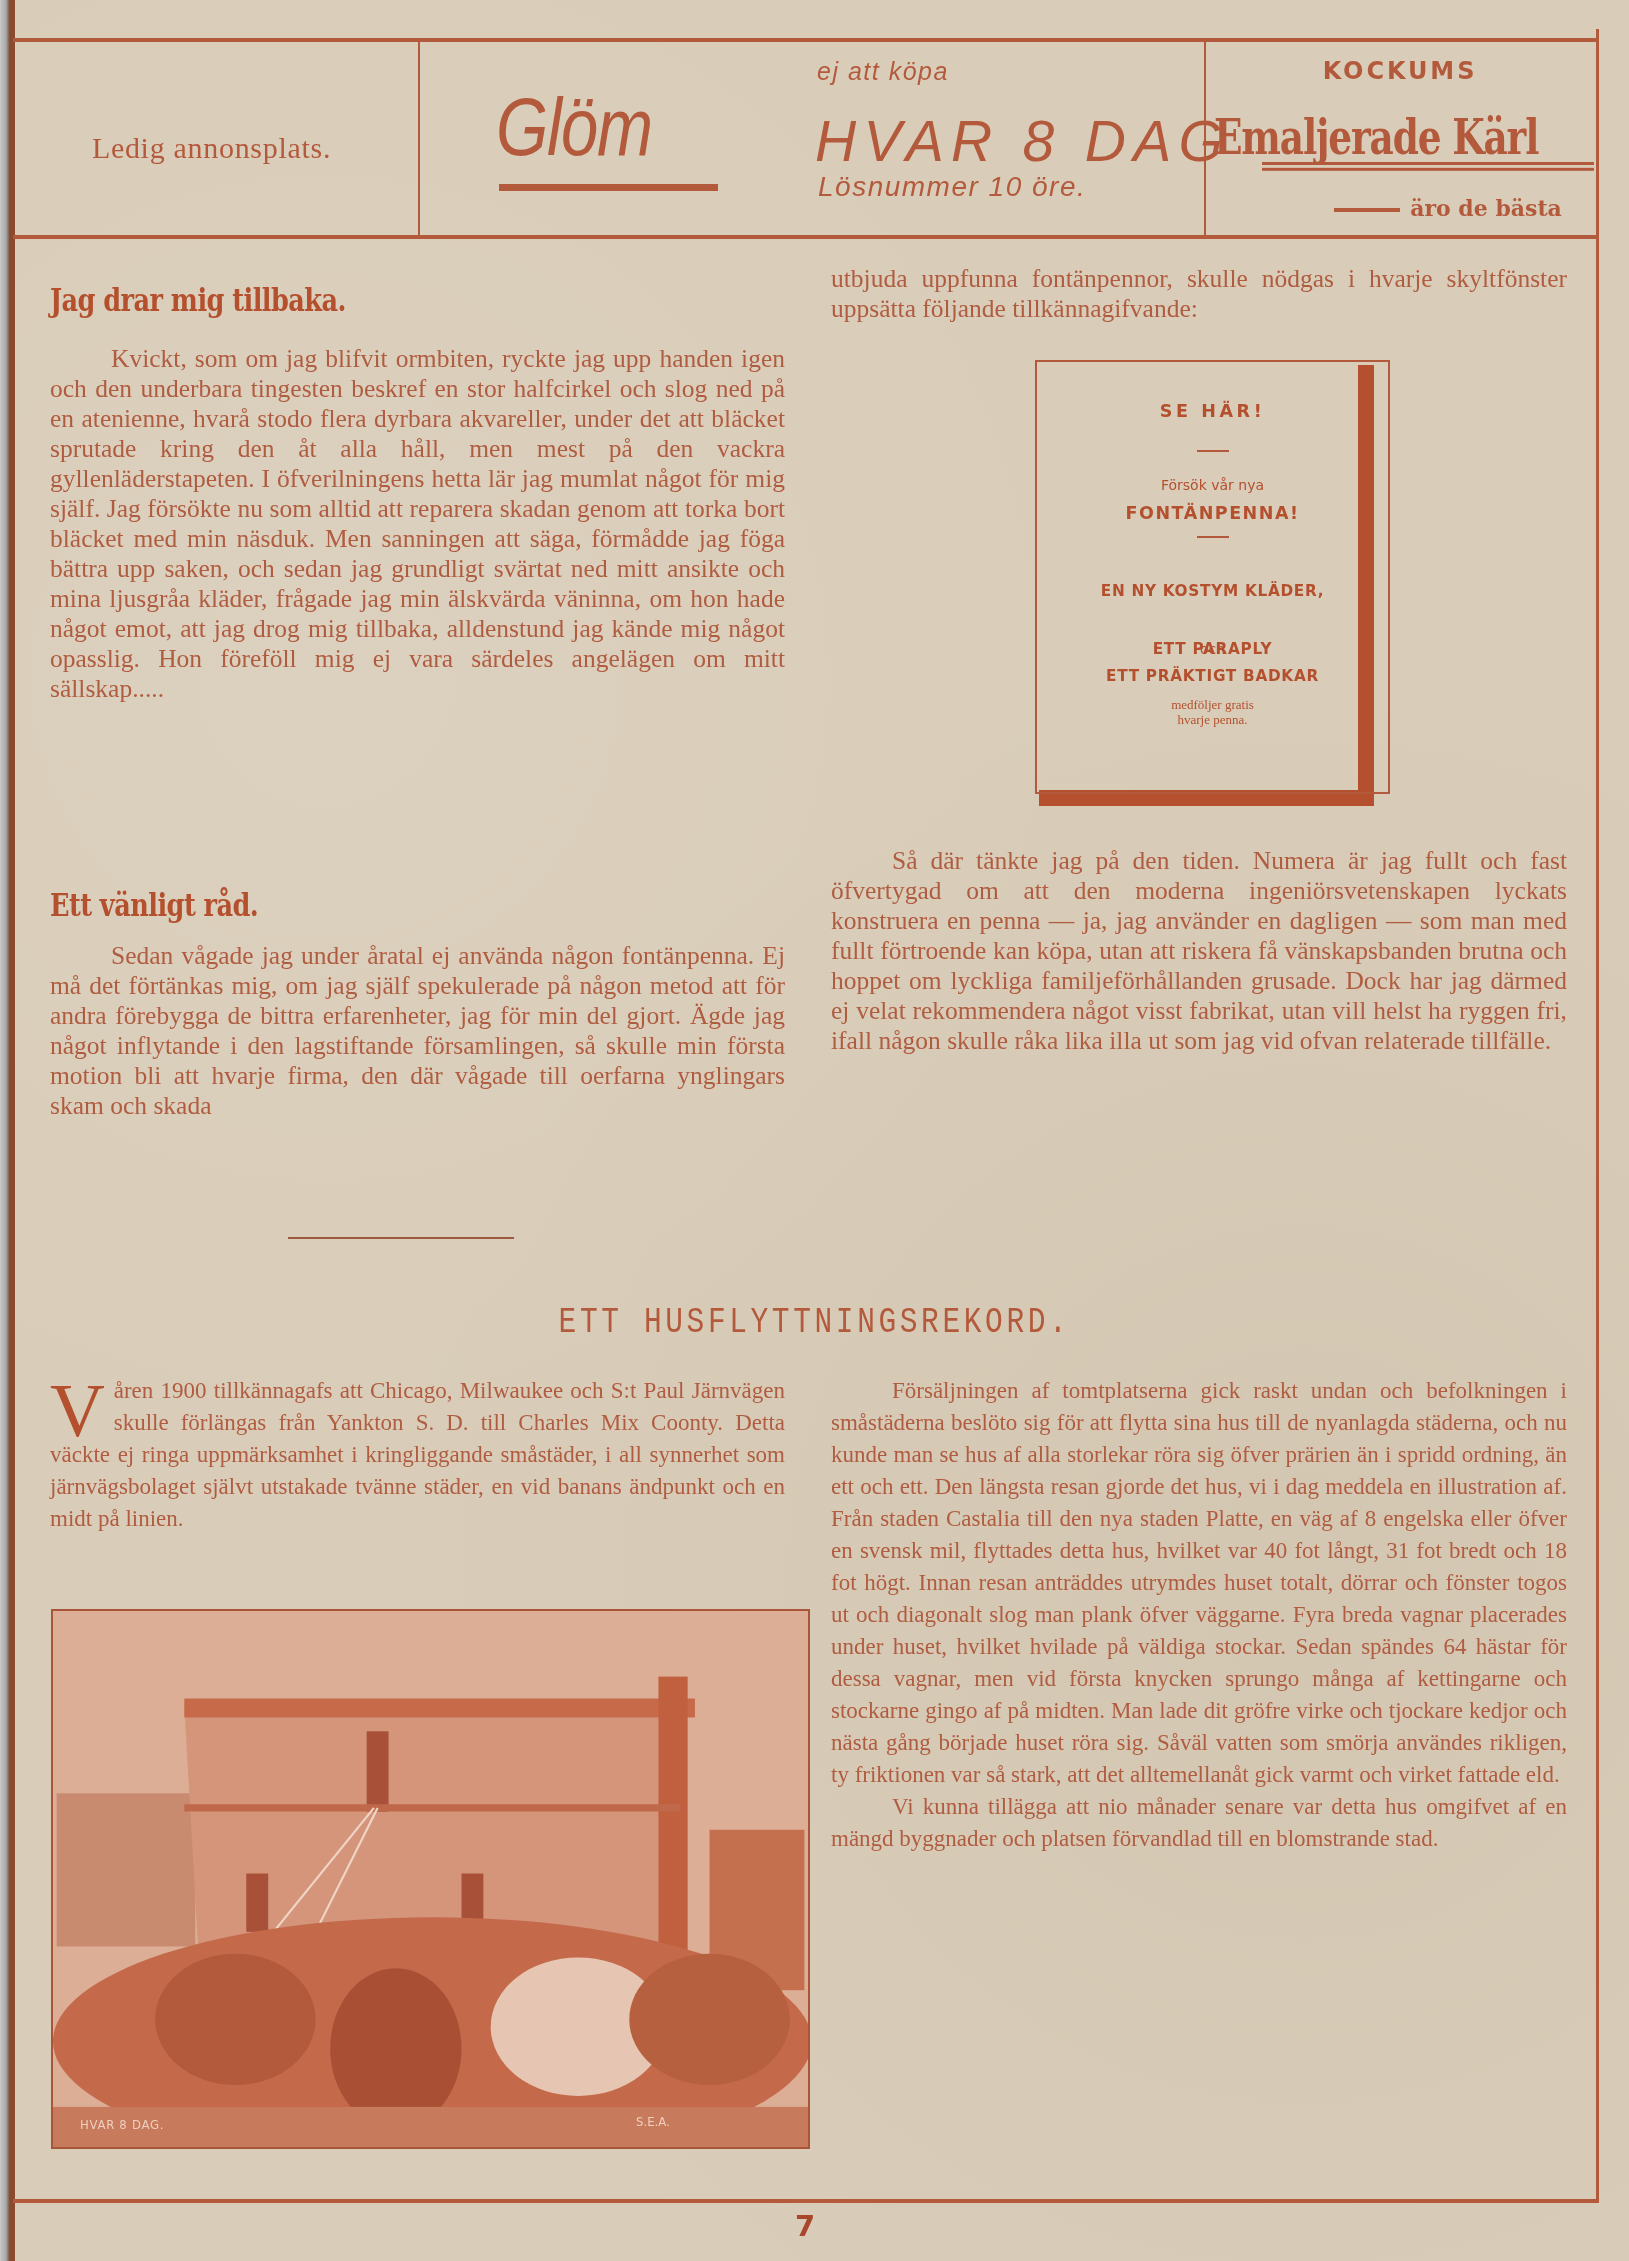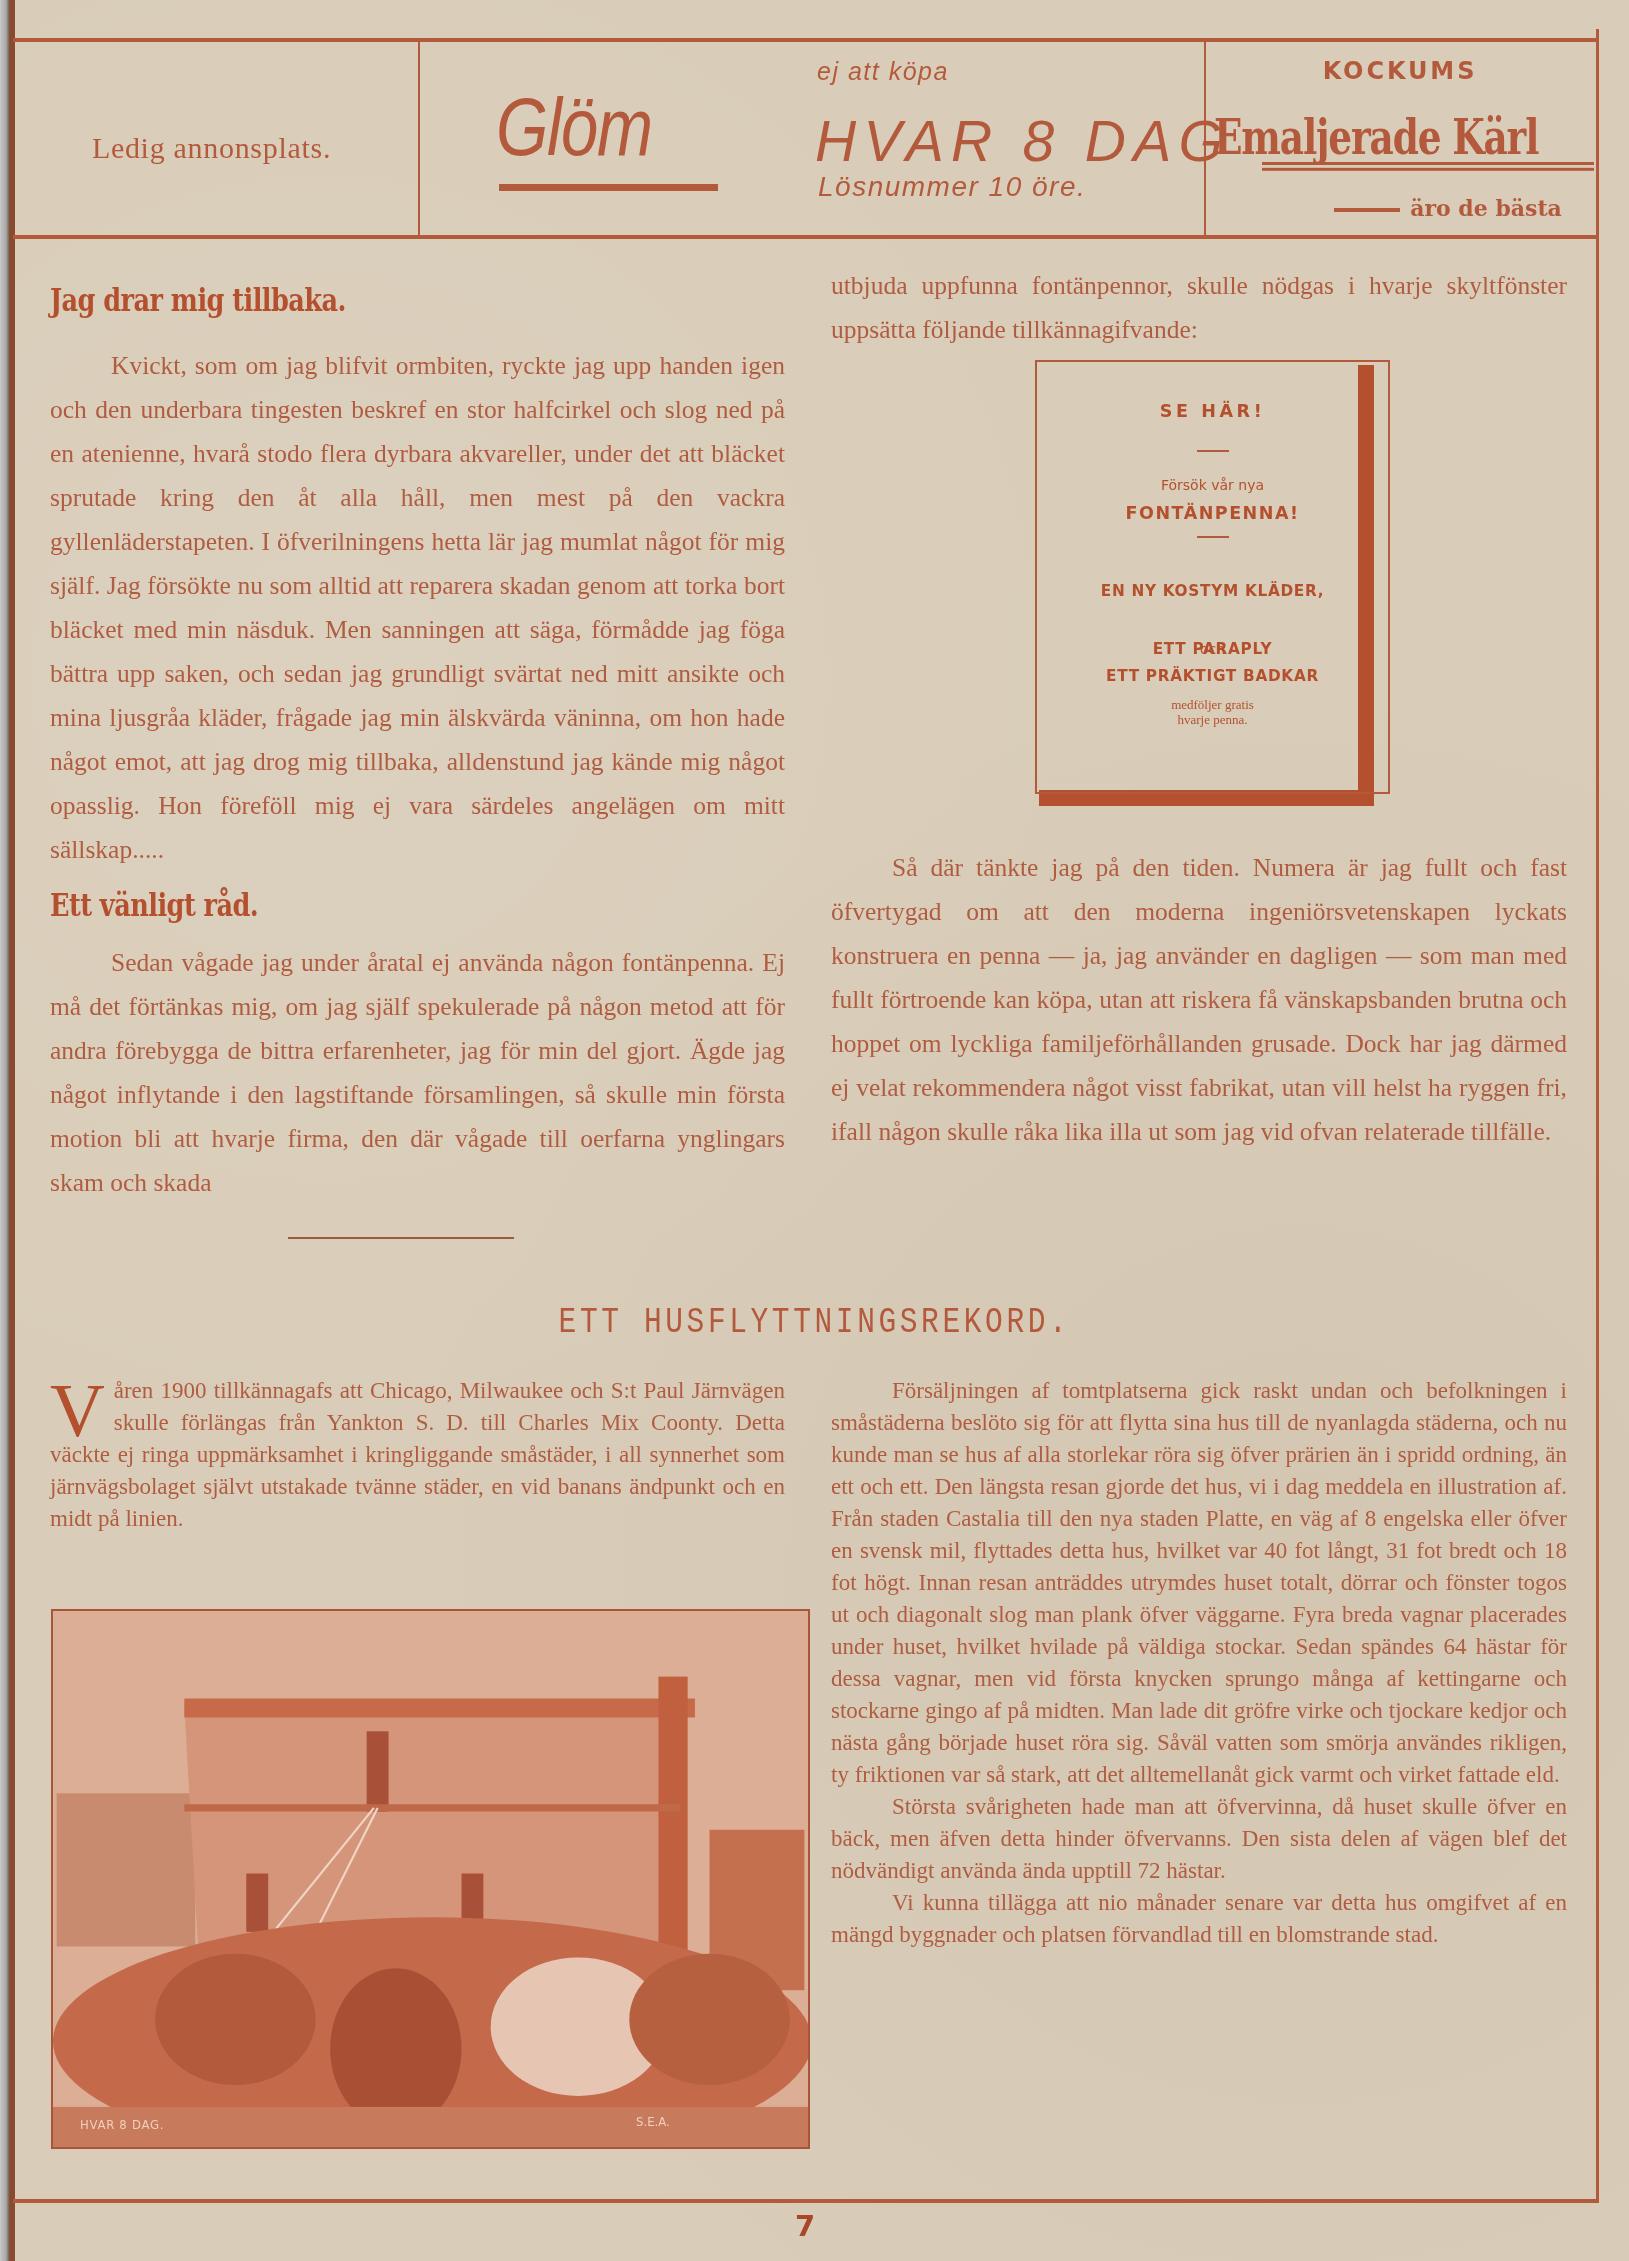--- a/index.html
+++ b/index.html
@@ -44,21 +44,21 @@
     font-family: "DejaVu Serif", serif; font-weight: bold; font-size: 48px; letter-spacing: -1.5px;
     white-space: nowrap; transform: scaleX(0.78); transform-origin: left; }
   .emalj-lines { left: 1262px; top: 162px; width: 332px; height: 2.9px; box-shadow: 0 5.8px 0 #b45a3c; }
   .are-de { position: absolute; left: 1334px; top: 195px; font-family: "DejaVu Serif", serif;
     font-weight: bold; font-size: 22px; }
   .are-de::before { content: ""; display: inline-block; width: 66px; height: 4.4px; background: #b45a3c;
     vertical-align: middle; margin-right: 10.2px; }
 
   
   .body-text { position: absolute; font-family: "Liberation Serif", serif; font-size: 25.5px;
-    line-height: 44px; text-align: justify; color: #b05c40; }
+    line-height: 30px; text-align: justify; color: #b05c40; }
   .body-text p { margin: 0; text-indent: 61px; }
   .body-text p.noindent { text-indent: 0; }
   .section-heading { position: absolute; font-family: "DejaVu Serif", serif; font-weight: bold;
     font-size: 32px; letter-spacing: -0.7px; transform: scaleX(0.8); transform-origin: left; color: #b4502e; }
 
   
   .sign { position: absolute; left: 1035px; top: 360px; width: 324px; height: 430px;
     border: 2.2px solid #b45a3c; text-align: center; font-family: "DejaVu Sans", sans-serif; color: #b4502e; padding-left: 27px; }
   .sign-shadow-r { left: 1358px; top: 365px; width: 16px; height: 440px; background: #b4502e; }
   .sign-shadow-b { left: 1039px; top: 790px; width: 335px; height: 16px; background: #b4502e; }
@@ -178,19 +178,18 @@
     <ellipse cx="720" cy="570" rx="120" ry="95" fill="#e6c5b3"></ellipse>
     <ellipse cx="900" cy="560" rx="110" ry="90" fill="#b6603f"></ellipse>
     <rect x="0" y="680" width="1035" height="55" fill="#c87a5c"></rect>
   </svg>
 </div>
 <div class="photo-credit-l">HVAR 8 DAG.</div>
 <div class="photo-credit-r">S.E.A.</div>
 
 <div class="body-text" style="left:831px; top:1375px; width:736px; font-size:23px; line-height:32px;">
   <p>Försäljningen af tomtplatserna gick raskt undan och befolkningen i småstäderna beslöto sig för att flytta sina hus till de nyanlagda städerna, och nu kunde man se hus af alla storlekar röra sig öfver prärien än i spridd ordning, än ett och ett. Den längsta resan gjorde det hus, vi i dag meddela en illustration af. Från staden Castalia till den nya staden Platte, en väg af 8 engelska eller öfver en svensk mil, flyttades detta hus, hvilket var 40 fot långt, 31 fot bredt och 18 fot högt. Innan resan anträddes utrymdes huset totalt, dörrar och fönster togos ut och diagonalt slog man plank öfver väggarne. Fyra breda vagnar placerades under huset, hvilket hvilade på väldiga stockar. Sedan spändes 64 hästar för dessa vagnar, men vid första knycken sprungo många af kettingarne och stockarne gingo af på midten. Man lade dit gröfre virke och tjockare kedjor och nästa gång började huset röra sig. Såväl vatten som smörja användes rikligen, ty friktionen var så stark, att det alltemellanåt gick varmt och virket fattade eld.</p>
-  <p>Största svårigheten hade man att öfvervinna, då huset skulle öfver en bäck, men äfven detta hinder öfvervanns. Den sista delen af vägen blef det nödvändigt använda ända upptill 72 hästar.</p>
   <p>Vi kunna tillägga att nio månader senare var detta hus omgifvet af en mängd byggnader och platsen förvandlad till en blomstrande stad.</p>
 </div>
 
 <div class="rule footer-rule"></div>
 <div class="page-number">7</div>
 
 
 </body></html>

